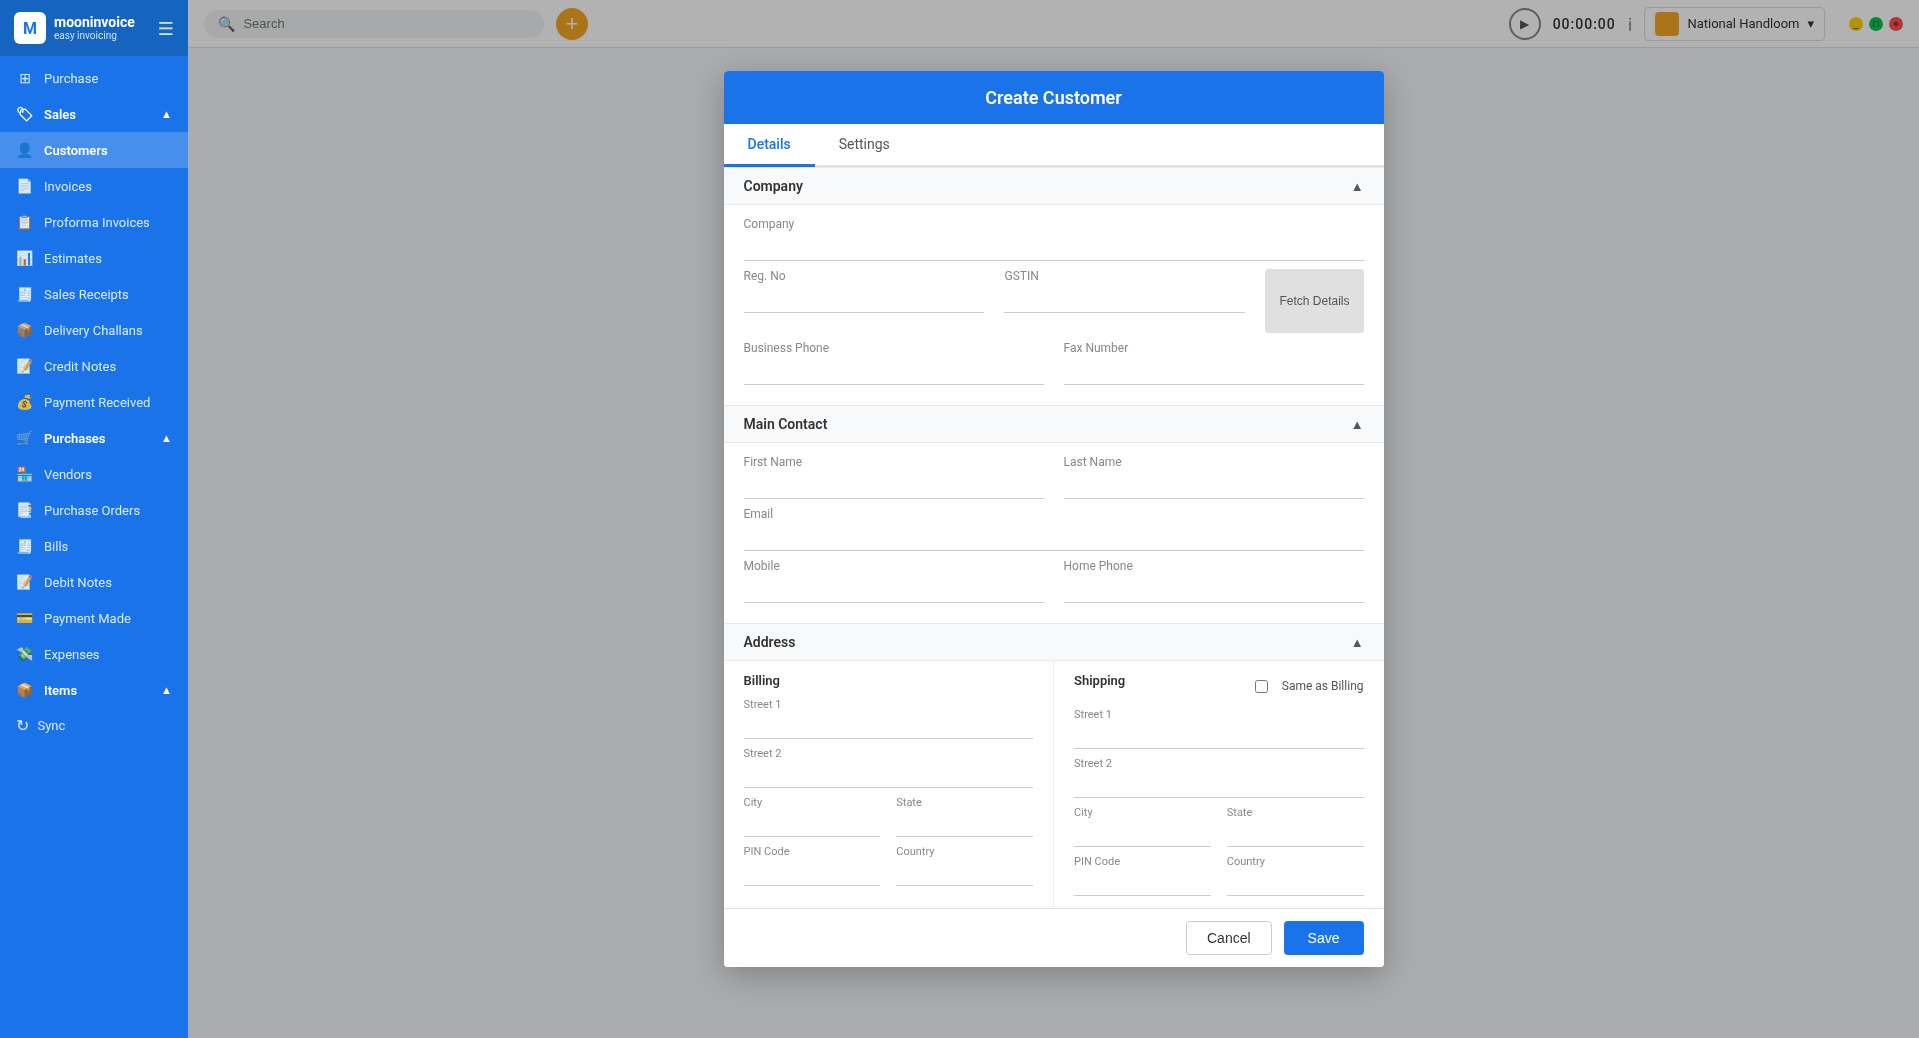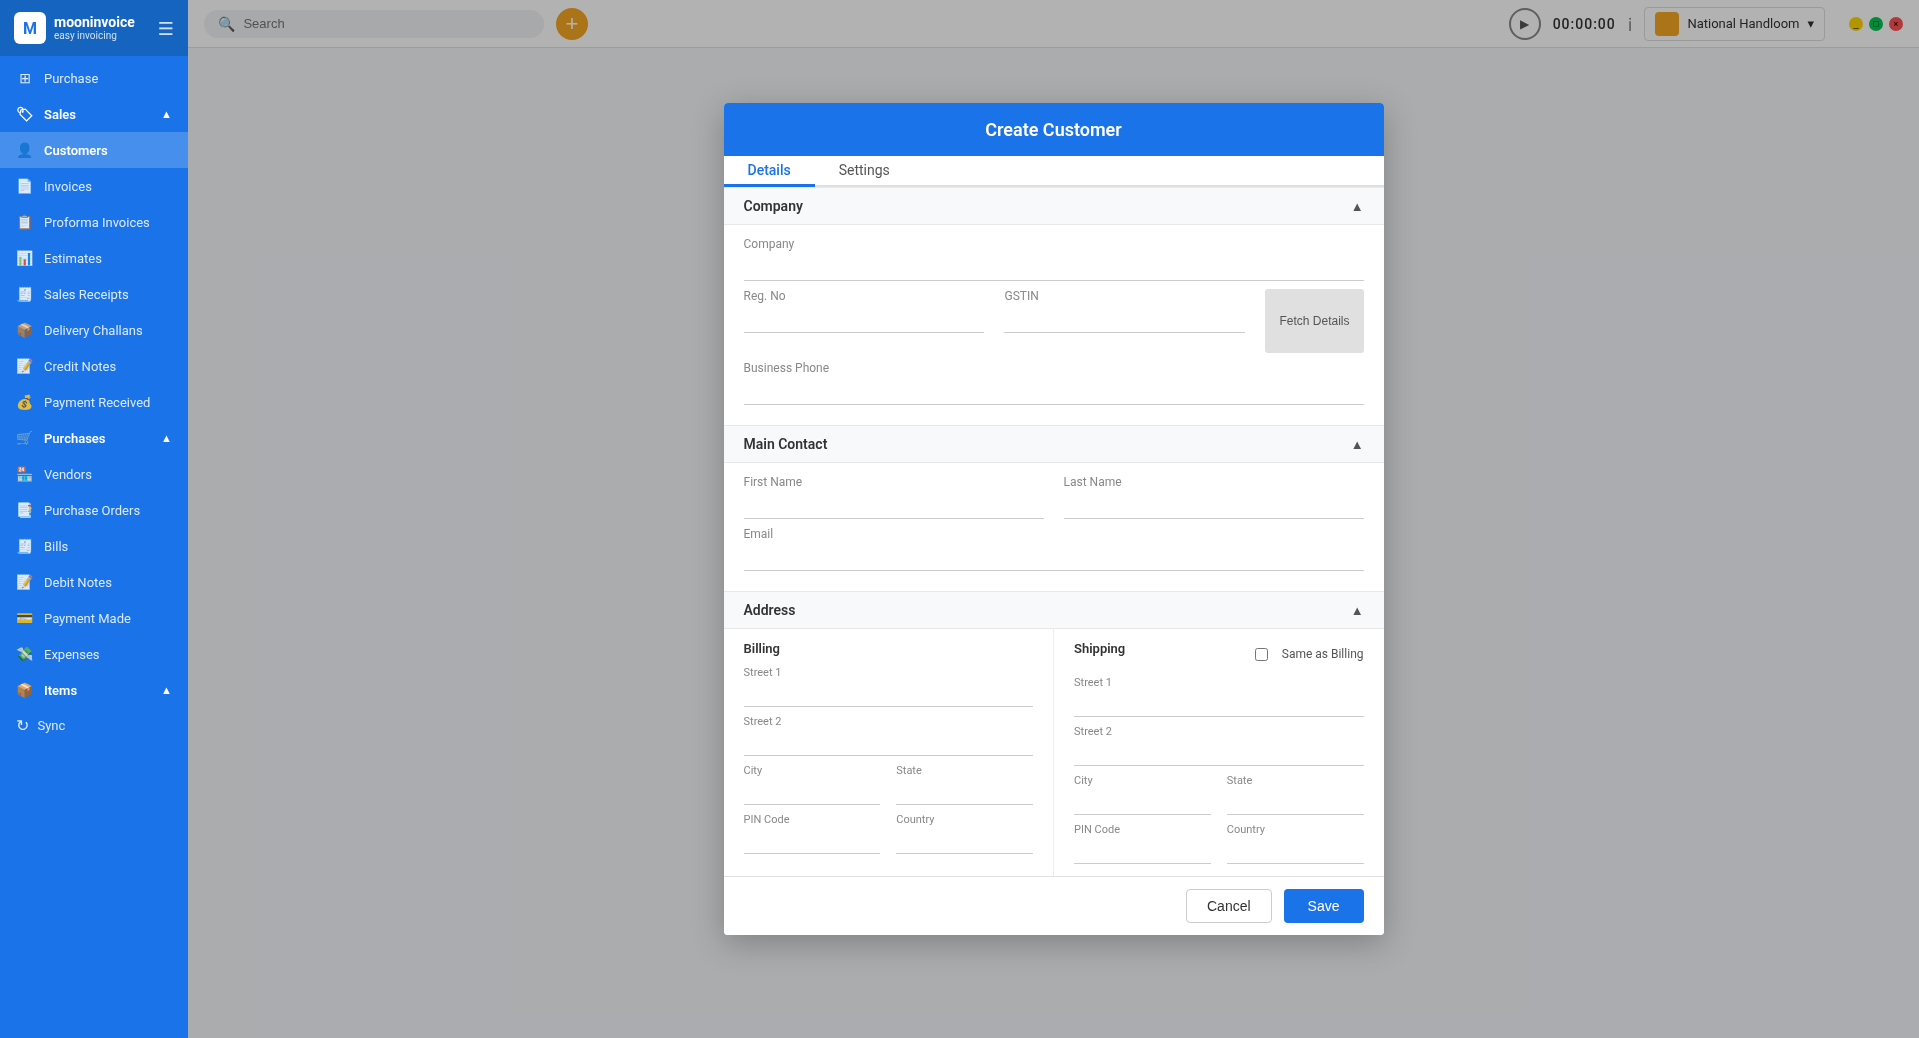--- a/index.html
+++ b/index.html
@@ -112,21 +112,21 @@
       background: white; border-radius: 4px; width: 660px; max-height: 90vh;
       overflow: hidden; box-shadow: 0 8px 32px rgba(0,0,0,0.25); display: flex; flex-direction: column;
     }
     .modal-header {
       background: #1a73e8; color: white; padding: 16px 24px; text-align: center; font-size: 18px; font-weight: 600;
     }
     .modal-tabs {
       display: flex; border-bottom: 2px solid #e0e0e0; background: white;
     }
     .modal-tab {
-      padding: 6px 24px; font-size: 14px; cursor: pointer; color: #555; border-bottom: 3px solid transparent; margin-bottom: -2px;
+      padding: 12px 24px; font-size: 14px; cursor: pointer; color: #555; border-bottom: 3px solid transparent; margin-bottom: -2px;
     }
     .modal-tab.active { color: #1a73e8; border-bottom-color: #1a73e8; font-weight: 500; }
     .modal-body { overflow-y: auto; flex: 1; padding: 0; }
 
     
     .form-section { margin-bottom: 0; }
     .section-header-row {
       display: flex; align-items: center; justify-content: space-between;
       padding: 10px 20px; background: #f8f9fa; border-top: 1px solid #e8e8e8; border-bottom: 1px solid #e8e8e8;
       cursor: pointer;
@@ -349,20 +349,24 @@
                   <label>GSTIN</label>
                   <input type="text" style="">
                 </div>
                 <button class="fetch-btn">Fetch Details</button>
               </div>
               <div class="form-row">
                 <div class="form-field">
                   <label>Business Phone</label>
                   <input type="text" style="">
                 </div>
+                <div class="form-field">
+                  <label>Fax Number</label>
+                  <input type="text" style="">
+                </div>
               </div>
             </div>
           </div>
 
           <div class="form-section">
             <div class="section-header-row">
               <span class="section-title">Main Contact</span>
               <span class="section-chevron">▲</span>
             </div>
             <div class="form-content">
@@ -375,20 +379,30 @@
                   <label>Last Name</label>
                   <input type="text" style="">
                 </div>
               </div>
               <div class="form-row">
                 <div class="form-field">
                   <label>Email</label>
                   <input type="email" style="">
                 </div>
               </div>
+              <div class="form-row">
+                <div class="form-field">
+                  <label>Mobile</label>
+                  <input type="text" style="">
+                </div>
+                <div class="form-field">
+                  <label>Home Phone</label>
+                  <input type="text" style="">
+                </div>
+              </div>
             </div>
           </div>
 
           <div class="form-section">
             <div class="section-header-row">
               <span class="section-title">Address</span>
               <span class="section-chevron">▲</span>
             </div>
             <div class="address-columns">
 

